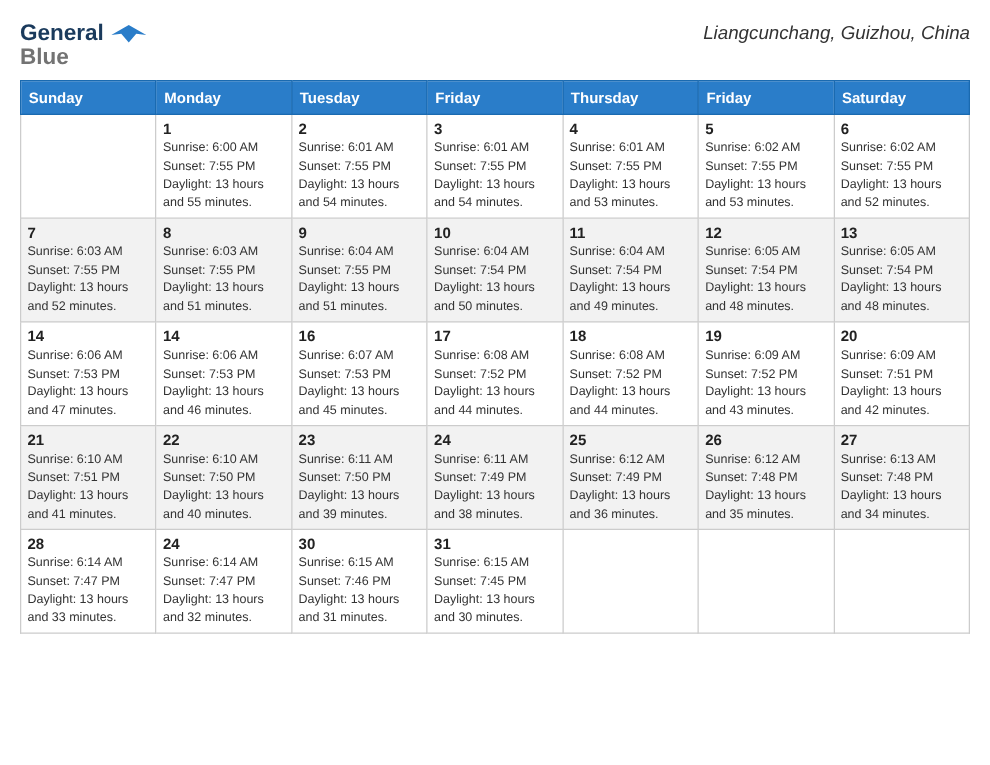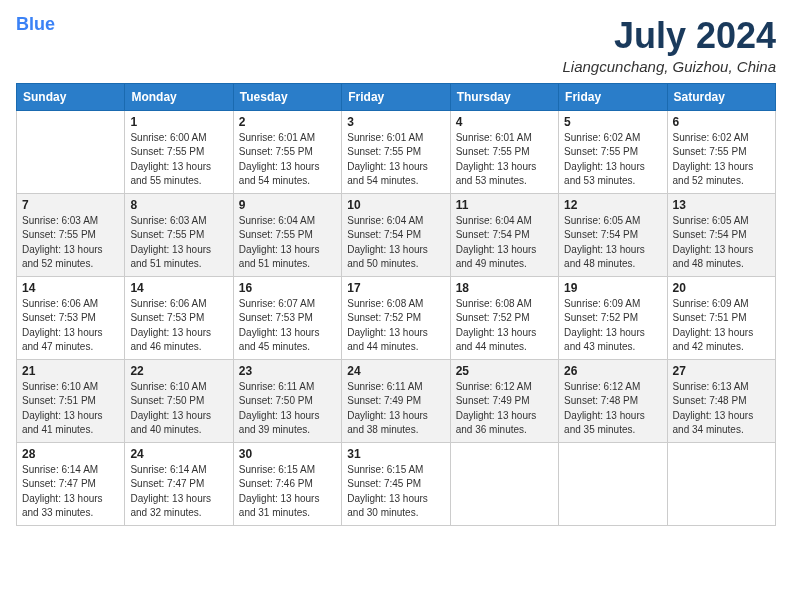--- a/index.html
+++ b/index.html
@@ -82,24 +82,29 @@
     }
     .row-white td {
       background-color: #ffffff;
     }
   </style>
 </head>
 <body>
 
 <div class="header">
   <div class="logo">
-    <span style="font-size:18px;font-weight:bold;color:#3b82f6;margin-top:-2px;">Blue</span>
+    <div class="logo-row">
+      <span style="font-size:18px;font-weight:bold;color:#1a3a5c;">General</span>
+      <svg width="28" height="18" viewBox="0 0 28 18" style="margin-left:2px;">
+        <polygon points="14,2 28,10 20,9 14,16 8,9 0,10" fill="#2a7dc9"></polygon>
+      </svg>
+    </div>
+    <span style="font-size:18px;font-weight:bold;color:#737373;margin-top:-2px;">Blue</span>
   </div>
   <div class="title-block">
-    <div class="month-title">July 2024</div>
     <div class="location">Liangcunchang, Guizhou, China</div>
   </div>
 </div>
 
 <table class="calendar-table">
   <thead>
     <tr>
     <th>Sunday</th>
         <th>Monday</th>
         <th>Tuesday</th>

